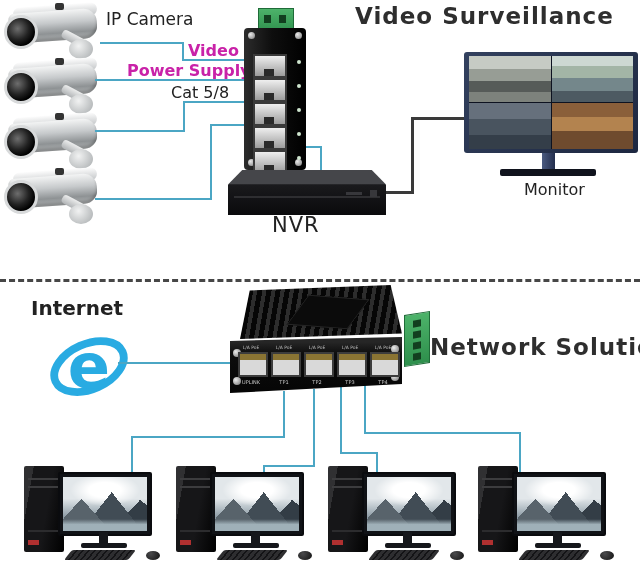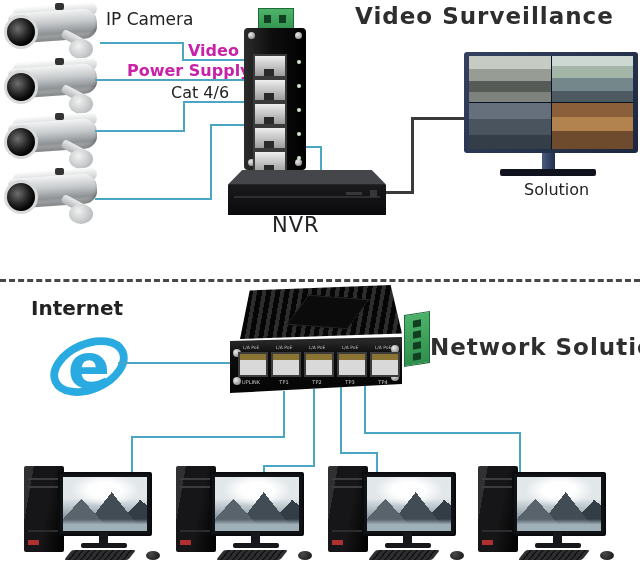--- a/index.html
+++ b/index.html
@@ -149,21 +149,21 @@
     <div class="cam-body"></div>
     <div class="cam-lens"></div>
     <div class="cam-arm"></div>
     <div class="cam-mount"></div>
   </div>
     </div>
 
   <div class="lbl" style="left:106px;top:9px;font-size:17px;">IP Camera</div>
   <div class="lbl magenta" style="left:188px;top:41px;">Video</div>
   <div class="lbl magenta" style="left:127px;top:61px;">Power Supply</div>
-  <div class="lbl" style="left:171px;top:83px;font-size:16px;">Cat 4/6</div>
+  <div class="lbl" style="left:171px;top:83px;font-size:16px;">Cat 5/8</div>
 
   <div class="cbl h" style="left:100px;top:42px;width:84px;"></div>
   <div class="cbl v" style="left:182px;top:42px;height:19px;"></div>
   <div class="cbl h" style="left:182px;top:59px;width:64px;"></div>
   <div class="cbl h" style="left:95px;top:79px;width:151px;"></div>
   <div class="cbl h" style="left:95px;top:130px;width:90px;"></div>
   <div class="cbl v" style="left:183px;top:101px;height:31px;"></div>
   <div class="cbl h" style="left:183px;top:101px;width:63px;"></div>
   <div class="cbl h" style="left:95px;top:198px;width:117px;"></div>
   <div class="cbl v" style="left:210px;top:124px;height:76px;"></div>
@@ -210,21 +210,21 @@
   <div class="mon">
     <div class="mon-screen">
       <div class="q q1"></div>
       <div class="q q2"></div>
       <div class="q q3"></div>
       <div class="q q4"></div>
     </div>
   </div>
   <div class="mon-neck"></div>
   <div class="mon-base"></div>
-  <div class="lbl" style="left:524px;top:180px;font-size:16px;">Solution</div>
+  <div class="lbl" style="left:524px;top:180px;font-size:16px;">Monitor</div>
 
   <div class="dashline"></div>
 
   <div class="lbl" style="left:31px;top:296px;font-size:20px;font-weight:bold;">Internet</div>
 
   <div class="ie">
     <svg width="78" height="78" viewBox="0 0 100 100">
       <g transform="rotate(-24 50 52)">
         <ellipse cx="50" cy="52" rx="47" ry="29" fill="none" stroke="#29ABE2" stroke-width="10"></ellipse>
       </g>

